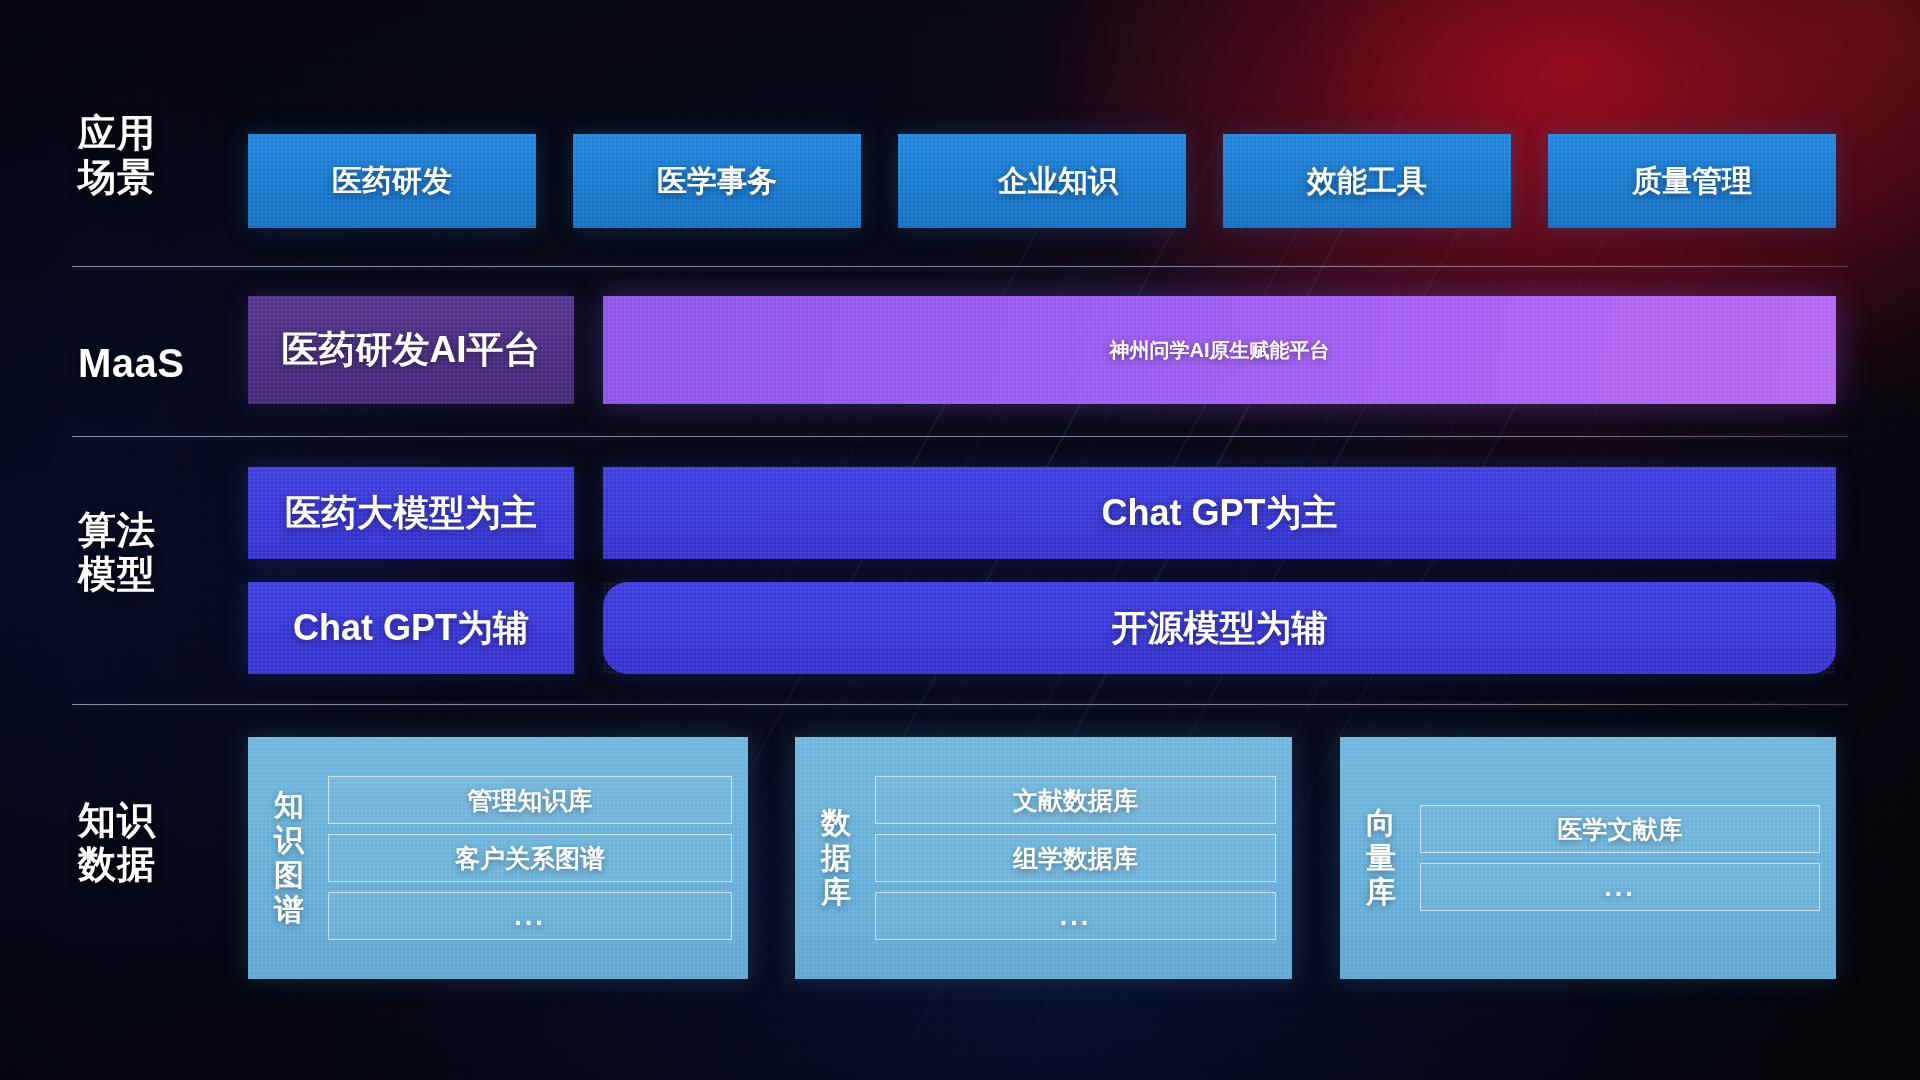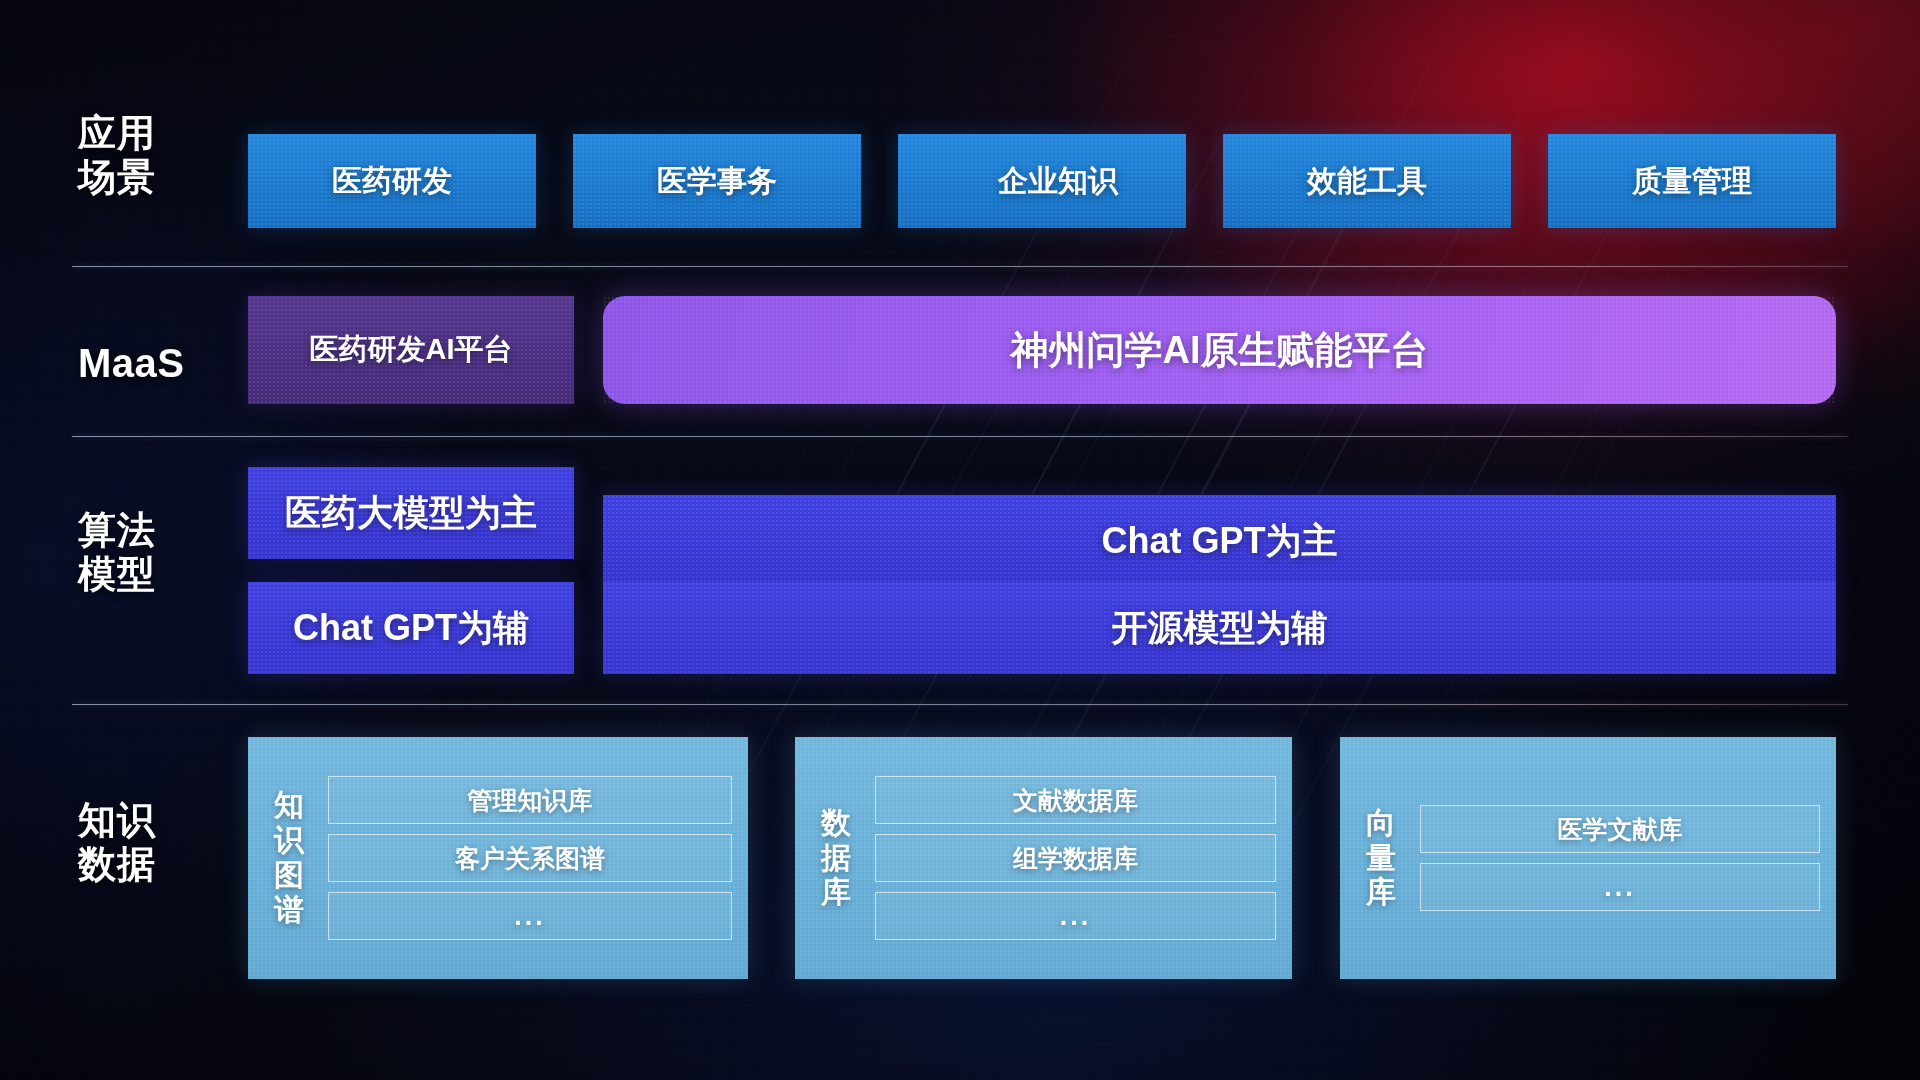--- a/index.html
+++ b/index.html
@@ -73,28 +73,27 @@
 
   
   .t1{
     background:linear-gradient(180deg,#2487dd 0%,#1a7ace 55%,#166fc2 100%);
     font-size:30px;height:94px;
     box-shadow:0 0 22px rgba(30,120,210,.28);
   }
   
   .t2a{
     background:linear-gradient(180deg,#56368f 0%,#4b2e82 60%,#442a78 100%);
-    font-size:29px;height:108px;
+    font-size:37px;height:108px;
     box-shadow:0 0 22px rgba(90,50,150,.30);
   }
   .t2b{
     background:linear-gradient(100deg,#8e55e8 0%,#9a5cf0 35%,#a862f3 70%,#b368ef 100%);
-    font-size:38px;height:108px;
+    font-size:20px;height:108px;
     box-shadow:0 0 30px rgba(150,85,235,.35);
-    border-radius:22px;
   }
   
   .t3{
     background:linear-gradient(180deg,#4040e0 0%,#3a39d8 55%,#3734cf 100%);
     font-size:36px;height:92px;
     box-shadow:0 0 22px rgba(60,60,210,.30);
   }
   
   .kpanel{
     position:absolute;
@@ -209,30 +208,30 @@
   <div class="row">
     <div class="rowlabel cn" style="top:505px;">
       <span>算法</span><br>
       <span>模型</span>
     </div>
 
     <div class="box t3" style="left:248px;top:463px;width:326px;">
       <div class="dots"></div>
       <span class="lbl">医药大模型为主</span>
     </div>
-    <div class="box t3" style="left:603px;top:463px;width:1233px;margin-top:28px;">
+    <div class="box t3" style="left:603px;top:463px;width:1233px;">
       <div class="dots"></div>
       <span class="lbl">Chat GPT为主</span>
     </div>
 
     <div class="box t3" style="left:248px;top:578px;width:326px;">
       <div class="dots"></div>
       <span class="lbl">Chat GPT为辅</span>
     </div>
-    <div class="box t3" style="left:603px;top:578px;width:1233px;">
+    <div class="box t3" style="left:603px;top:578px;width:1233px;border-radius:25px;">
       <div class="dots"></div>
       <span class="lbl">开源模型为辅</span>
     </div>
   </div>
 
   <div class="divider" style="top:700px;"></div>
 
   <div class="row">
     <div class="rowlabel cn" style="top:795px;">
       <span>知识</span><br>

